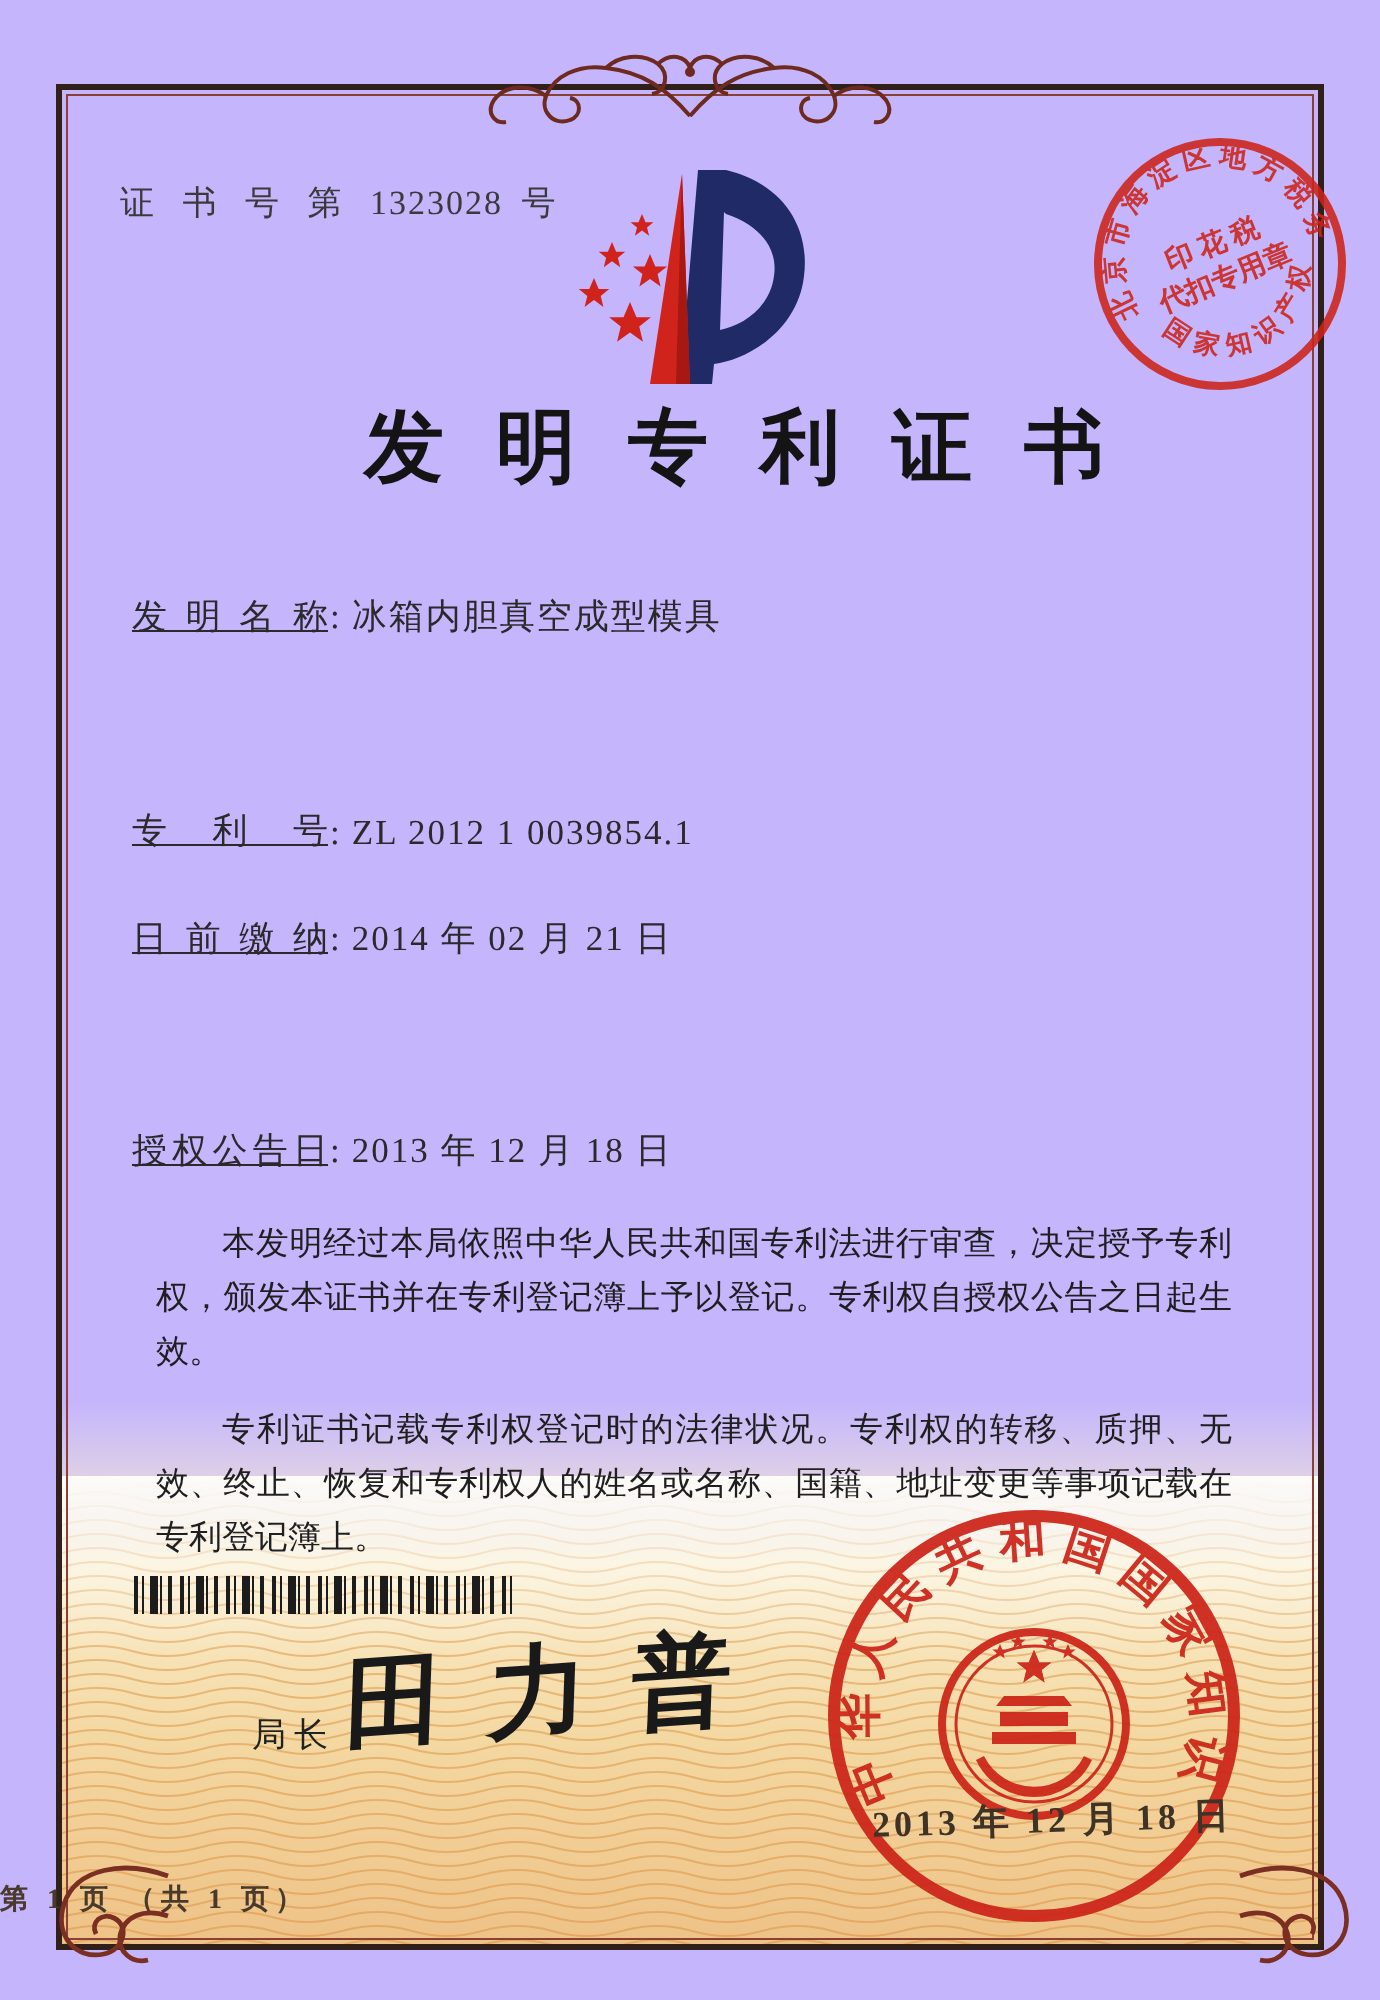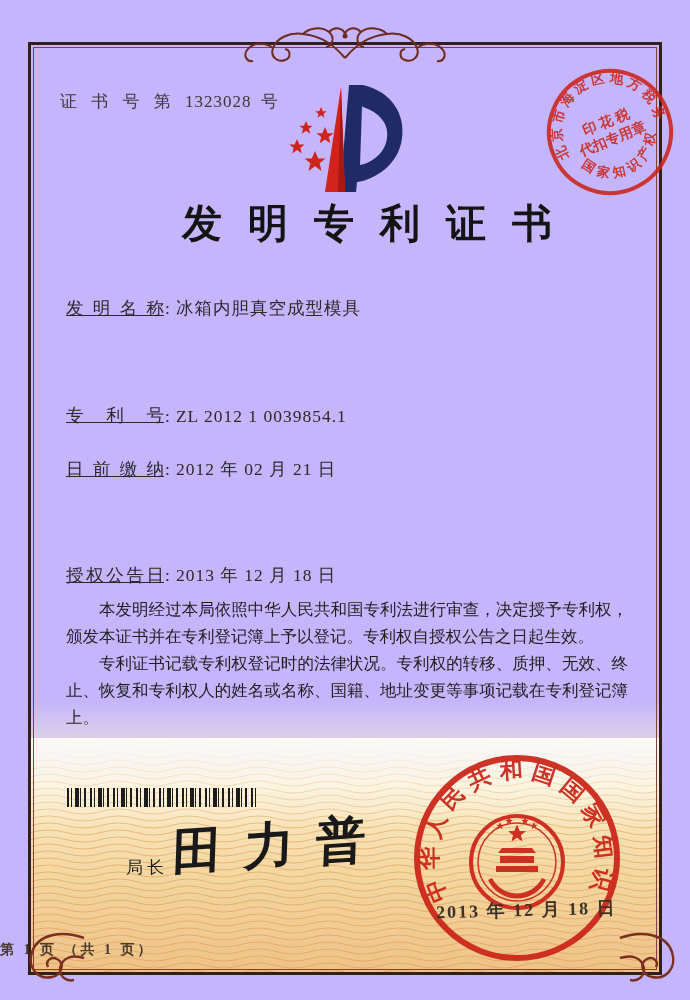--- a/index.html
+++ b/index.html
@@ -45,21 +45,21 @@
   
   .field{position:absolute;left:66px;font-size:17.5px;color:#2a2a2a;white-space:nowrap;}
   .fl{display:inline-block;width:98px;text-align:justify;text-align-last:justify;vertical-align:bottom;text-decoration:underline;}
   .fc{display:inline-block;margin:0 6px 0 1px;}
   .fv{letter-spacing:1px;margin-top:27px;}
   
   .body-text{
     position:absolute;left:66px;top:596px;width:562px;
     font-size:16.5px;line-height:27px;text-align:justify;color:#1f1f1f;
   }
-  .body-text p{margin:0;text-indent:2em;}
+  .body-text p{margin:12px;text-indent:2em;}
   
   .barcode{
     position:absolute;left:67px;top:788px;width:192px;height:19px;
     background:repeating-linear-gradient(90deg,
       #1c1c1c 0 2px,transparent 2px 4px,
       #1c1c1c 4px 5px,transparent 5px 8px,
       #1c1c1c 8px 12px,transparent 12px 13px,
       #1c1c1c 13px 14px,transparent 14px 17px,
       #1c1c1c 17px 19px,transparent 19px 23px);
   }
@@ -174,21 +174,21 @@
 
     <div class="title">发明专利证书</div>
 
     <div class="field" style="top:296px">
       <span class="fl">发明名称</span><span class="fc">:</span><span class="fv">冰箱内胆真空成型模具</span>
     </div>
     <div class="field" style="top:403px">
       <span class="fl">专利号</span><span class="fc">:</span><span class="fv">ZL 2012 1 0039854.1</span>
     </div>
     <div class="field" style="top:457px">
-      <span class="fl">日前缴纳</span><span class="fc">:</span><span class="fv">2012 年 02 月 21 日</span>
+      <span class="fl">日前缴纳</span><span class="fc">:</span><span class="fv">2014 年 02 月 21 日</span>
     </div>
     <div class="field" style="top:563px">
       <span class="fl">授权公告日</span><span class="fc">:</span><span class="fv">2013 年 12 月 18 日</span>
     </div>
 
     <div class="body-text">
       <p>本发明经过本局依照中华人民共和国专利法进行审查，决定授予专利权，颁发本证书并在专利登记簿上予以登记。专利权自授权公告之日起生效。</p>
       <p>专利证书记载专利权登记时的法律状况。专利权的转移、质押、无效、终止、恢复和专利权人的姓名或名称、国籍、地址变更等事项记载在专利登记簿上。</p>
     </div>
 

